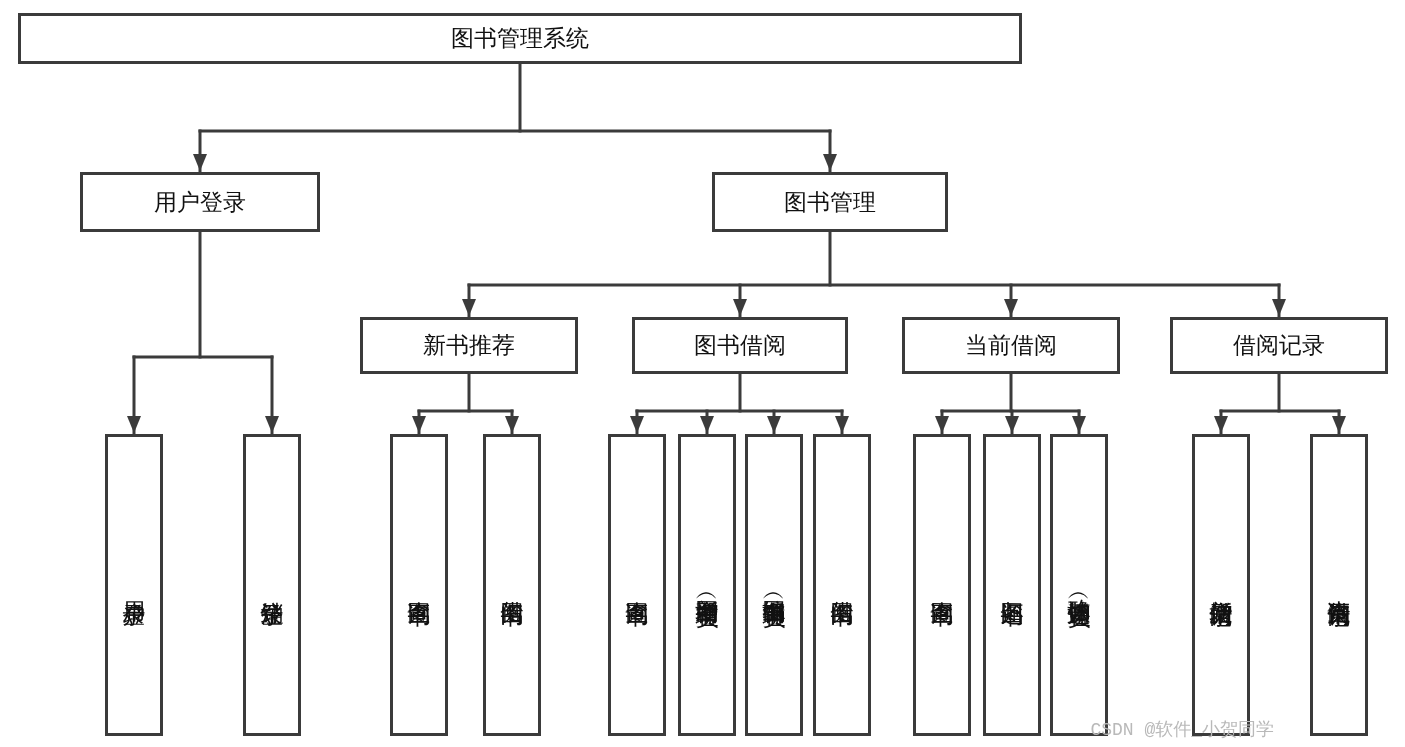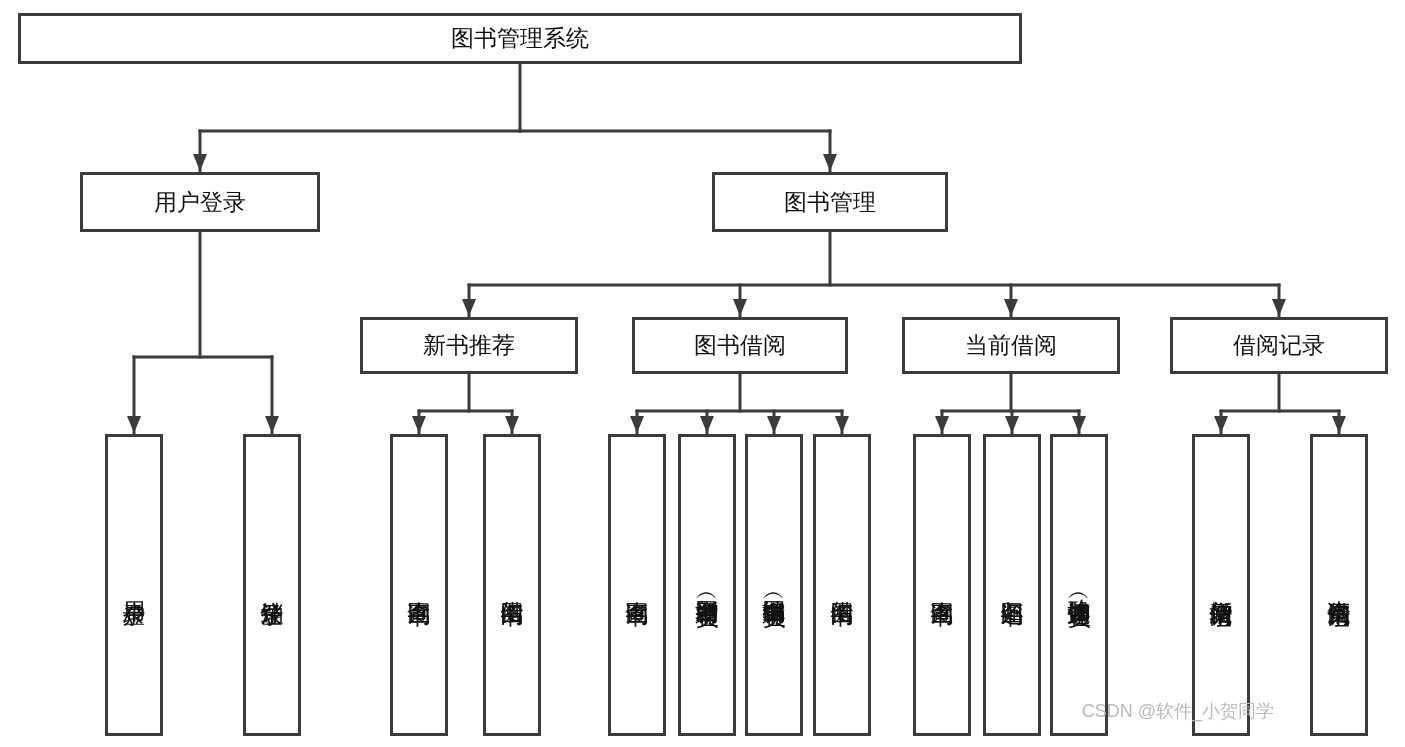--- a/index.html
+++ b/index.html
@@ -62,22 +62,22 @@
     font-size: 23px;
     line-height: 1.18;
     color: #111111;
     letter-spacing: 1px;
     white-space: nowrap;
     text-align: center;
   }
   .watermark {
     position: absolute;
     right: 10px;
-    bottom: 24px;
-    font-family: Liberation Sans, sans-serif;
+    bottom: 6px;
+    font-family: Liberation Mono, monospace;
     font-size: 18px;
     color: #b9b9b9;
     white-space: nowrap;
     user-select: none;
   }
 </style>
 </head>
 <body>
 
 <div id="diagram-root">

